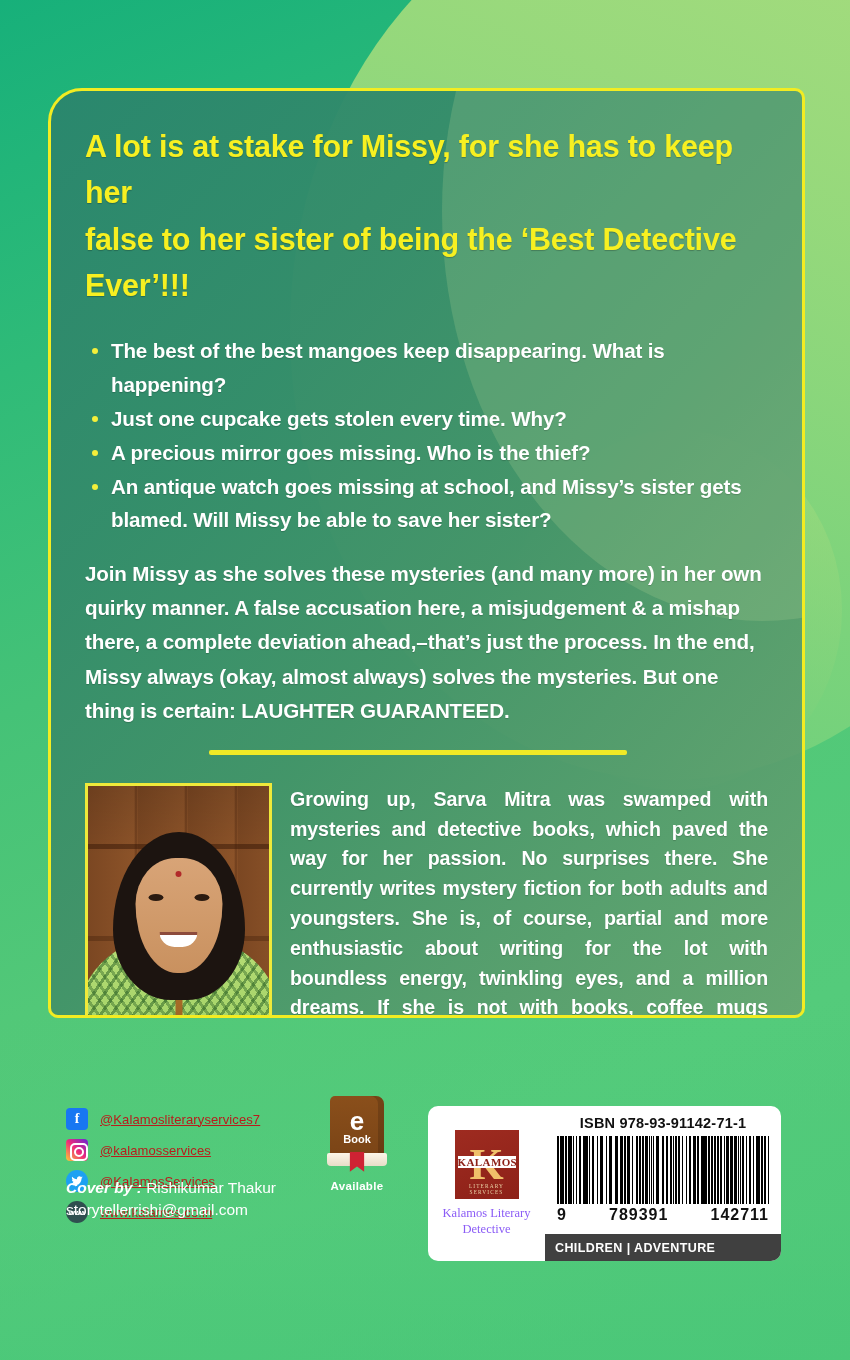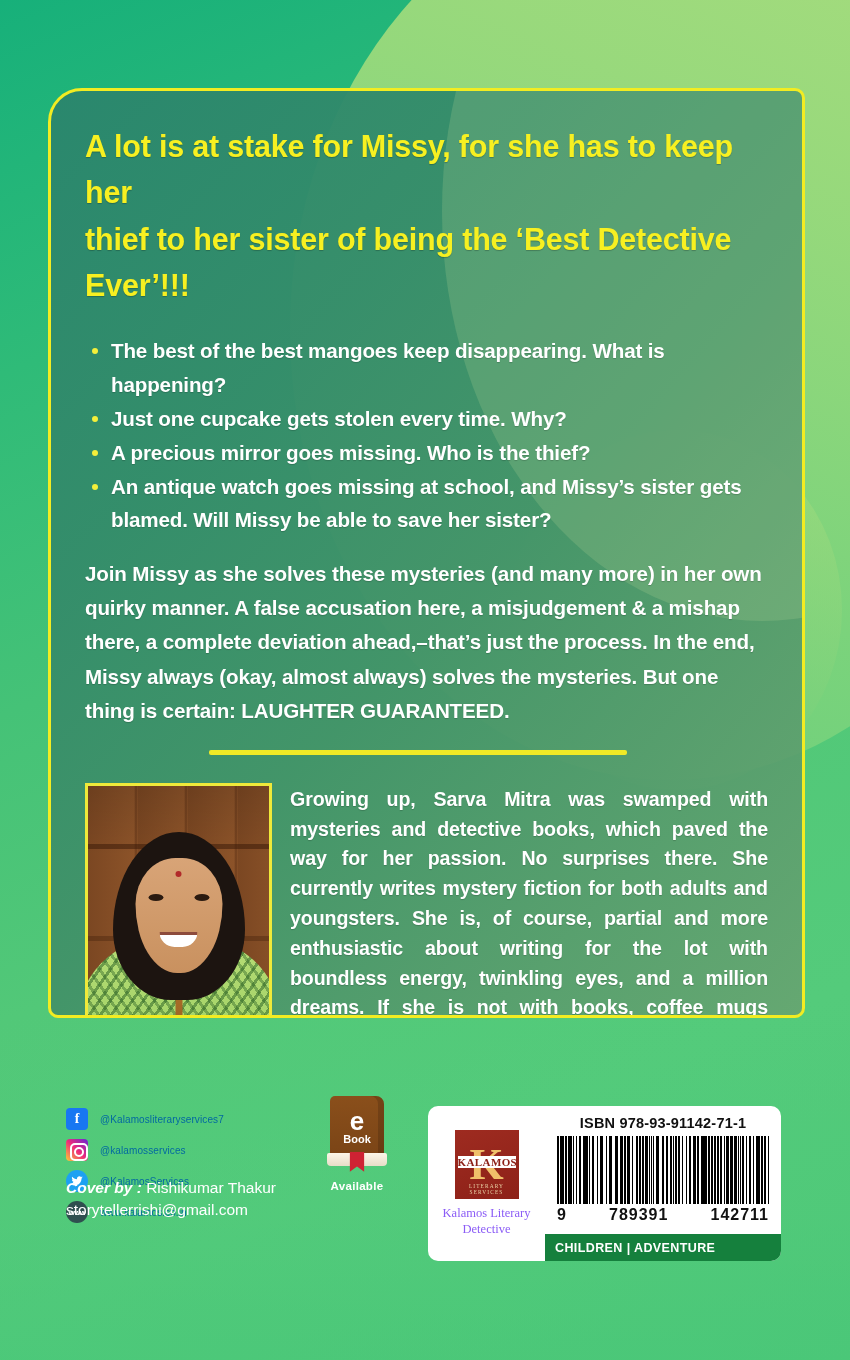--- a/index.html
+++ b/index.html
@@ -264,21 +264,21 @@
   .ic-ig::before {
     content: ""; position: absolute; left: 4px; top: 4px; width: 14px; height: 14px;
     border: 2px solid #fff; border-radius: 5px;
   }
   .ic-ig::after {
     content: ""; position: absolute; left: 8px; top: 8px; width: 6px; height: 6px;
     border: 2px solid #fff; border-radius: 50%;
   }
   .ic-tw { background: #1da1f2; border-radius: 50%; }
   .ic-web { background: #2f4f4f; border-radius: 50%; font-size: 8px; letter-spacing: -.5px; }
-  .social-text { color: #0369a1; font-size: 10px; letter-spacing: .1px; }
+  .social-text { color: #b91c1c; font-size: 13px; letter-spacing: .1px; text-decoration: underline; }
 
   .credit {
     position: absolute; left: 66px; top: 137px;
     color: #ffffff; font-size: 15.5px; line-height: 1.42;
   }
   .credit .lab { font-style: italic; font-weight: bold; }
 
   
   .ebook { position: absolute; left: 322px; top: 56px; width: 70px; text-align: center; }
   .ebook-book {
@@ -359,40 +359,40 @@
   }
   .bars span { display: block; background: #000; }
   .barcode-digits {
     display: flex; justify-content: space-between;
     margin: 2px 12px 0 12px;
     color: #111; font-size: 16px; font-weight: 600; letter-spacing: 1px;
   }
   .category-band {
     position: absolute; left: 0; right: 0; bottom: 0;
     height: 27px;
-    background: #15803d;
+    background: #404040;
     color: #fff;
     font-size: 12.5px; font-weight: 600; letter-spacing: .4px;
     display: flex; align-items: center;
     padding-left: 10px;
   }
 </style>
 </head>
 <body>
 
 <div class="deco-circle-lg"></div>
 <div class="deco-circle-sm"></div>
 <div class="deco-bottom-wash"></div>
 
 <div class="card">
   <div class="card-inner">
 
     <div class="headline">
       <span class="ln">A lot is at stake for Missy, for she has to keep her</span>
-      <span class="ln">thief to her sister of being the ‘Best Detective Ever’!!!</span>
+      <span class="ln">false to her sister of being the ‘Best Detective Ever’!!!</span>
     </div>
 
     <ul class="bullets">
       <li>The best of the best mangoes keep disappearing. What is happening?</li>
       <li>Just one cupcake gets stolen every time. Why?</li>
       <li>A precious mirror goes missing. Who is the thief?</li>
       <li>An antique watch goes missing at school, and Missy’s sister gets blamed. Will Missy be able to save her sister?</li>
     </ul>
 
     <p class="blurb">Join Missy as she solves these mysteries (and many more) in her own quirky manner. A false accusation here, a misjudgement &amp; a mishap there, a complete deviation ahead,–that’s just the process. In the end, Missy always (okay, almost always) solves the mysteries. But one thing is certain: LAUGHTER GUARANTEED.</p>

